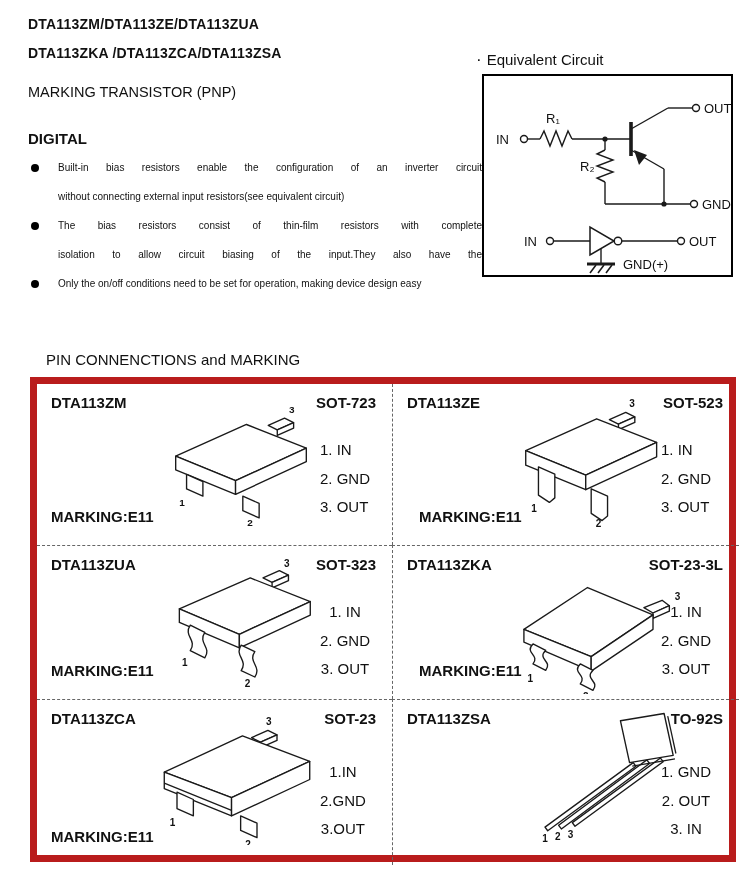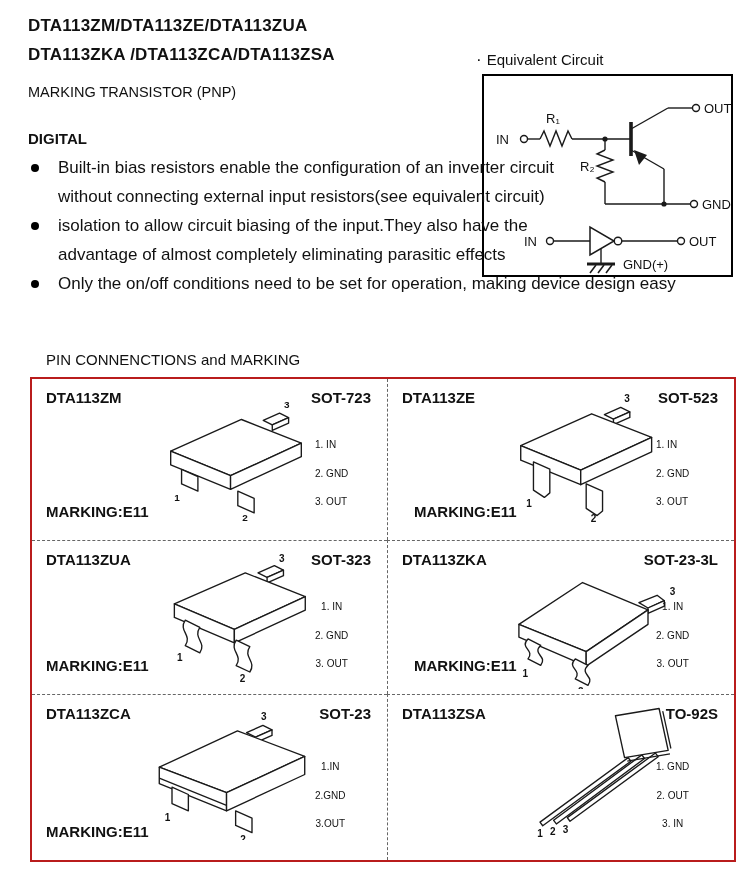--- a/index.html
+++ b/index.html
@@ -4,56 +4,56 @@
 <style>
   * { margin:0; padding:0; box-sizing:border-box; }
   html,body { background:#fff; }
   body {
     width:749px; height:872px; position:relative; overflow:hidden;
     font-family:"Liberation Sans", sans-serif; color:#111;
   }
   .abs { position:absolute; }
 
   
-  .title { left:28px; font-size:17px; font-weight:bold; letter-spacing:.2px; white-space:nowrap; }
+  .title { left:28px; font-size:14px; font-weight:bold; letter-spacing:.2px; white-space:nowrap; }
   .t1 { top:16px; } .t2 { top:45px; }
   .subtitle { left:28px; top:84px; font-size:14.5px; }
 
   
   .features-h { left:28px; top:130px; font-size:15px; font-weight:bold; }
   .features { left:28px; top:153px; width:705px; }
-  .feat-item { position:relative; padding-left:30px; font-size:17px; line-height:29px; }
+  .feat-item { position:relative; padding-left:30px; font-size:10px; line-height:29px; }
   .feat-item .marker { position:absolute; left:3px; top:11px; width:8px; height:8px; border-radius:50%; background:#000; }
   .fline { white-space:nowrap; }
   .fline.just { width:424px; text-align:justify; text-align-last:justify; }
 
   
   .eq-head { left:476px; top:50px; font-size:15px; font-weight:normal; }
   .eq-head .dot { font-size:17px; margin-right:5px; }
   .eq-box { left:482px; top:74px; width:251px; height:203px; border:2px solid #000; background:#fff; }
   .eq-box svg { display:block; }
   svg text { font-family:"Liberation Sans", sans-serif; fill:#111; }
   .cir-lbl { font-size:13px; }
   .cir-sub { font-size:13px; }
 
   
   .pin-head { left:46px; top:351px; font-size:15px; font-weight:normal; }
   .pin-table {
     left:30px; top:377px; width:706px; height:485px;
-    border:2px solid #b91c1c; display:grid;
+    border:7px solid #b91c1c; display:grid;
     grid-template-columns:355px 347px;
     grid-template-rows:161px 154px 166px;
     background:#fff;
   }
   .cell { position:relative; }
   .cell:nth-child(even) { border-left:1px dashed #666; }
   .cell:nth-child(n+3) { border-top:1px dashed #666;text-align:center; }
   .dev { position:absolute; left:14px; top:10px; font-size:15px; font-weight:bold; }
   .pkg { position:absolute; right:16px; top:10px; font-size:15px; font-weight:bold; }
-  .pins { position:absolute; font-size:10px; line-height:28.5px; }
+  .pins { position:absolute; font-size:15px; line-height:28.5px; }
   .pins-l { left:283px; top:52px; }
   .pins-r { left:268px; top:52px; }
   .marking { position:absolute; left:14px; bottom:20px; font-size:15px; font-weight:bold; }
   .pkg-draw { position:absolute; }
   .pkg-draw polygon, .pkg-draw path { fill:#fff; stroke:#1a1a1a; stroke-width:1.5; stroke-linejoin:round; }
   .pkg-draw line, .pkg-draw polyline { stroke:#1a1a1a; stroke-width:1.4; fill:none; }
   .lead-num { font-size:11px; font-weight:bold; }
   .cir { stroke:#1a1a1a; fill:none; }
 </style>
 </head>
@@ -113,22 +113,22 @@
 
 <div class="abs features-h">DIGITAL</div>
 <div class="abs features">
   <div class="feat-item">
     <span class="marker"></span>
     <div class="fline just">Built-in bias resistors enable the configuration of an inverter circuit</div>
     <div class="fline">without connecting external input resistors(see equivalent circuit)</div>
   </div>
   <div class="feat-item">
     <span class="marker"></span>
+    <div class="fline just">The bias resistors consist of thin-film resistors with complete</div>
     <div class="fline just">isolation to allow circuit biasing of the input.They also have the</div>
-    <div class="fline">advantage of almost completely eliminating parasitic effects</div>
   </div>
   <div class="feat-item">
     <span class="marker"></span>
     <div class="fline">Only the on/off conditions need to be set for operation, making device design easy</div>
   </div>
 </div>
 
 <div class="abs pin-head">PIN CONNENCTIONS and MARKING</div>
 
 <div class="abs pin-table">

